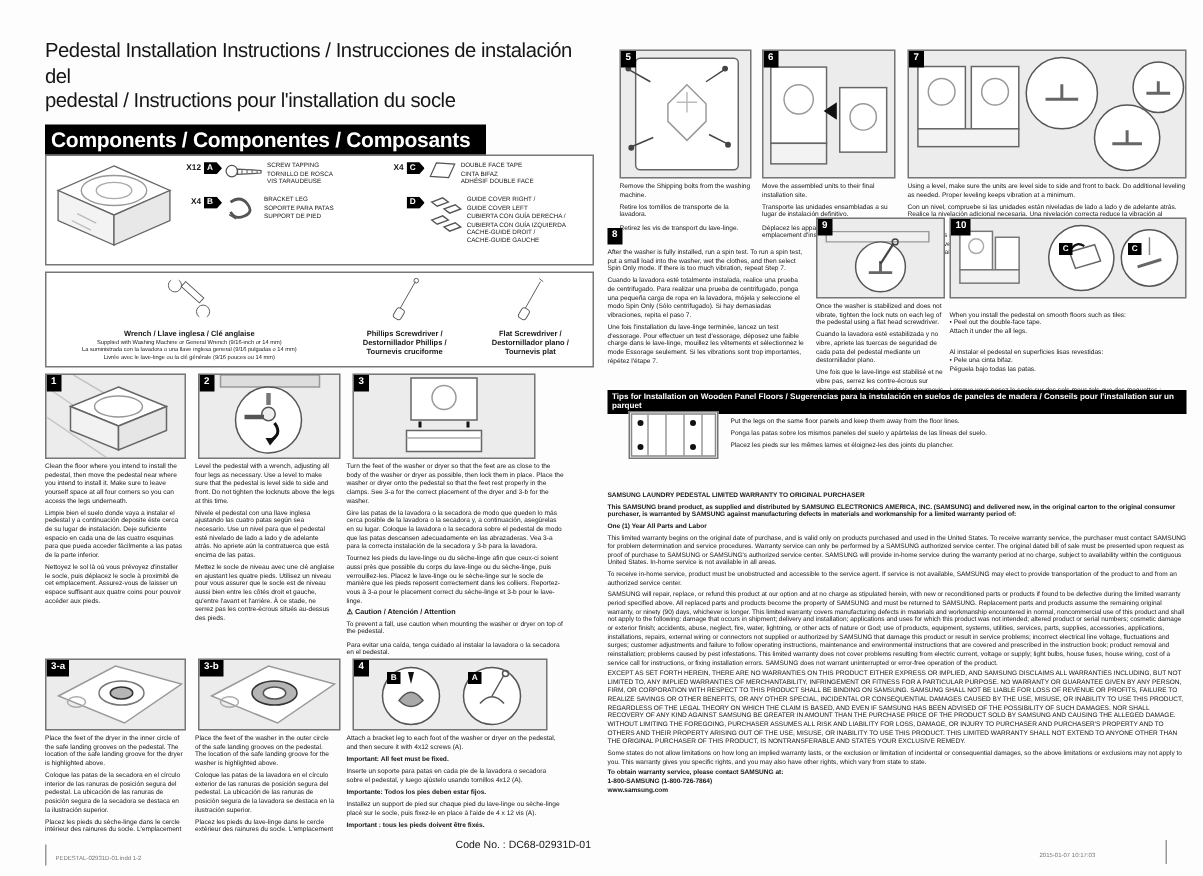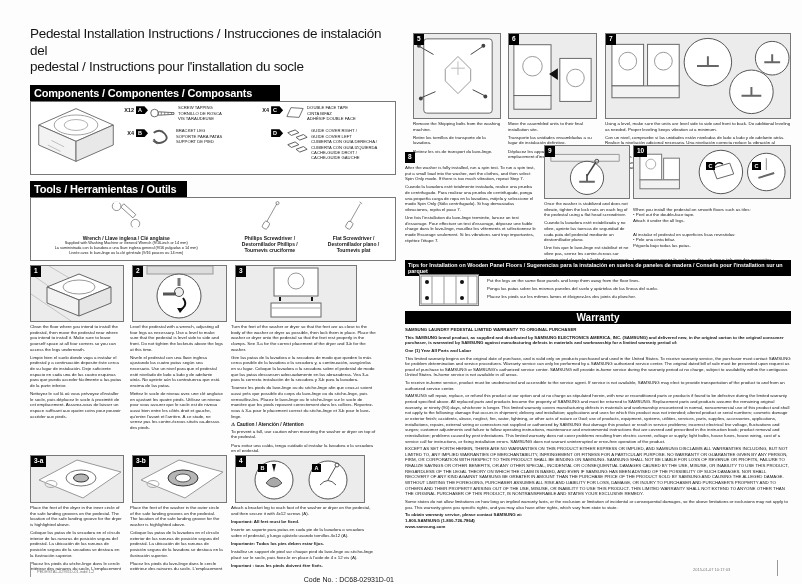--- a/index.html
+++ b/index.html
@@ -1,20 +1,20 @@
 <!DOCTYPE html>
 <html><head>
 <meta charset="utf-8">
 <style>
   html,body{margin:0;padding:0;}
   body{width:802px;height:584px;background:#fdfdfd;font-family:"Liberation Sans",sans-serif;color:#161616;position:relative;overflow:hidden;}
   .pl{position:absolute;left:30px;top:26px;width:366px;}
   .pr{position:absolute;left:405px;top:28px;width:386px;height:530px;}
   .title{font-size:13.5px;font-weight:normal;line-height:1.24;letter-spacing:-0.3px;white-space:pre-line;margin:0 0 7px 0;}
-  .bar{background:#000;color:#fff;font-weight:bold;font-size:11px;padding:2px 10px 2px 4px;display:inline-block;letter-spacing:-0.2px;}
+  .bar{background:#000;color:#fff;font-weight:bold;font-size:14px;padding:2px 10px 2px 4px;display:inline-block;letter-spacing:-0.2px;}
   .box{border:1px solid #777;background:#fff;}
   .comp-box{height:66px;display:flex;gap:6px;padding:3px 4px;align-items:flex-start;}
   .tools-box{height:58px;display:flex;gap:6px;padding:2px 4px;margin-bottom:4px;}
   .ml{white-space:pre-line;}
   .t4{font-size:4.2px;line-height:1.3;}
   .t5{font-size:4.4px;line-height:1.28;}
   .t5 p,.t4 p{margin:0 0 2.5px 0;}
   .comp-item{display:flex;align-items:flex-start;gap:2px;margin-bottom:5px;}
   .qty{font-size:5.5px;font-weight:bold;width:11px;text-align:right;padding-top:2px;}
   .abadge{background:#000;color:#fff;font-weight:bold;font-size:5.5px;line-height:8px;width:10px;height:8px;text-align:left;padding-left:2px;margin-top:1px;flex:0 0 auto;clip-path:polygon(0 0,70% 0,100% 50%,70% 100%,0 100%);}
@@ -125,21 +125,20 @@
 GUIDE COVER LEFT
 CUBIERTA CON GUÍA DERECHA /
 CUBIERTA CON GUÍA IZQUIERDA
 CACHE-GUIDE DROIT /
 CACHE-GUIDE GAUCHE</span>
       </div>
     </div>
   </div>
 
   <div style="height:4px;"></div>
-  <div class="bar" style="min-width:140px;box-sizing:border-box;">Tools / Herramientas / Outils</div>
   <div class="box tools-box">
     <div class="tool" style="width:190px;">
       <span>
         <svg width="34" height="30" viewBox="0 0 54 48">
           <g stroke="#555" fill="#fff">
               <circle cx="12" cy="10" r="7"></circle>
               <rect x="15" y="12" width="26" height="7" transform="rotate(42 27 20)"></rect>
               <circle cx="42" cy="38" r="7"></circle>
             </g>
           <rect x="8" y="2" width="8" height="6" fill="#fff"></rect>
@@ -441,21 +440,20 @@
           <circle cx="42" cy="23" r="2" fill="#111"></circle>
         </svg>
     </div>
     <div class="t5">
       <p>Put the legs on the same floor panels and keep them away from the floor lines.</p>
       <p>Ponga las patas sobre los mismos paneles del suelo y apártelas de las líneas del suelo.</p>
       <p>Placez les pieds sur les mêmes lames et éloignez-les des joints du plancher.</p>
     </div>
   </div>
 
-  <div class="warrbar">Warranty</div>
   <div class="warrtext">
     <p class="b">SAMSUNG LAUNDRY PEDESTAL LIMITED WARRANTY TO ORIGINAL PURCHASER</p>
     <p class="b">This SAMSUNG brand product, as supplied and distributed by SAMSUNG ELECTRONICS AMERICA, INC. (SAMSUNG) and delivered new, in the original carton to the original consumer purchaser, is warranted by SAMSUNG against manufacturing defects in materials and workmanship for a limited warranty period of:</p>
     <p class="b">One (1) Year All Parts and Labor</p>
     <p>This limited warranty begins on the original date of purchase, and is valid only on products purchased and used in the United States. To receive warranty service, the purchaser must contact SAMSUNG for problem determination and service procedures. Warranty service can only be performed by a SAMSUNG authorized service center. The original dated bill of sale must be presented upon request as proof of purchase to SAMSUNG or SAMSUNG's authorized service center. SAMSUNG will provide in-home service during the warranty period at no charge, subject to availability within the contiguous United States. In-home service is not available in all areas.</p>
     <p>To receive in-home service, product must be unobstructed and accessible to the service agent. If service is not available, SAMSUNG may elect to provide transportation of the product to and from an authorized service center.</p>
     <p>SAMSUNG will repair, replace, or refund this product at our option and at no charge as stipulated herein, with new or reconditioned parts or products if found to be defective during the limited warranty period specified above. All replaced parts and products become the property of SAMSUNG and must be returned to SAMSUNG. Replacement parts and products assume the remaining original warranty, or ninety (90) days, whichever is longer. This limited warranty covers manufacturing defects in materials and workmanship encountered in normal, noncommercial use of this product and shall not apply to the following: damage that occurs in shipment; delivery and installation; applications and uses for which this product was not intended; altered product or serial numbers; cosmetic damage or exterior finish; accidents, abuse, neglect, fire, water, lightning, or other acts of nature or God; use of products, equipment, systems, utilities, services, parts, supplies, accessories, applications, installations, repairs, external wiring or connectors not supplied or authorized by SAMSUNG that damage this product or result in service problems; incorrect electrical line voltage, fluctuations and surges; customer adjustments and failure to follow operating instructions, maintenance and environmental instructions that are covered and prescribed in the instruction book; product removal and reinstallation; problems caused by pest infestations. This limited warranty does not cover problems resulting from electric current, voltage or supply; light bulbs, house fuses, house wiring, cost of a service call for instructions, or fixing installation errors. SAMSUNG does not warrant uninterrupted or error-free operation of the product.</p>
     <p>EXCEPT AS SET FORTH HEREIN, THERE ARE NO WARRANTIES ON THIS PRODUCT EITHER EXPRESS OR IMPLIED, AND SAMSUNG DISCLAIMS ALL WARRANTIES INCLUDING, BUT NOT LIMITED TO, ANY IMPLIED WARRANTIES OF MERCHANTABILITY, INFRINGEMENT OR FITNESS FOR A PARTICULAR PURPOSE. NO WARRANTY OR GUARANTEE GIVEN BY ANY PERSON, FIRM, OR CORPORATION WITH RESPECT TO THIS PRODUCT SHALL BE BINDING ON SAMSUNG. SAMSUNG SHALL NOT BE LIABLE FOR LOSS OF REVENUE OR PROFITS, FAILURE TO REALIZE SAVINGS OR OTHER BENEFITS, OR ANY OTHER SPECIAL, INCIDENTAL OR CONSEQUENTIAL DAMAGES CAUSED BY THE USE, MISUSE, OR INABILITY TO USE THIS PRODUCT, REGARDLESS OF THE LEGAL THEORY ON WHICH THE CLAIM IS BASED, AND EVEN IF SAMSUNG HAS BEEN ADVISED OF THE POSSIBILITY OF SUCH DAMAGES. NOR SHALL RECOVERY OF ANY KIND AGAINST SAMSUNG BE GREATER IN AMOUNT THAN THE PURCHASE PRICE OF THE PRODUCT SOLD BY SAMSUNG AND CAUSING THE ALLEGED DAMAGE. WITHOUT LIMITING THE FOREGOING, PURCHASER ASSUMES ALL RISK AND LIABILITY FOR LOSS, DAMAGE, OR INJURY TO PURCHASER AND PURCHASER'S PROPERTY AND TO OTHERS AND THEIR PROPERTY ARISING OUT OF THE USE, MISUSE, OR INABILITY TO USE THIS PRODUCT. THIS LIMITED WARRANTY SHALL NOT EXTEND TO ANYONE OTHER THAN THE ORIGINAL PURCHASER OF THIS PRODUCT, IS NONTRANSFERABLE AND STATES YOUR EXCLUSIVE REMEDY.</p>
     <p>Some states do not allow limitations on how long an implied warranty lasts, or the exclusion or limitation of incidental or consequential damages, so the above limitations or exclusions may not apply to you. This warranty gives you specific rights, and you may also have other rights, which vary from state to state.</p>
     <p class="b" style="margin-bottom:0;">To obtain warranty service, please contact SAMSUNG at:</p>

